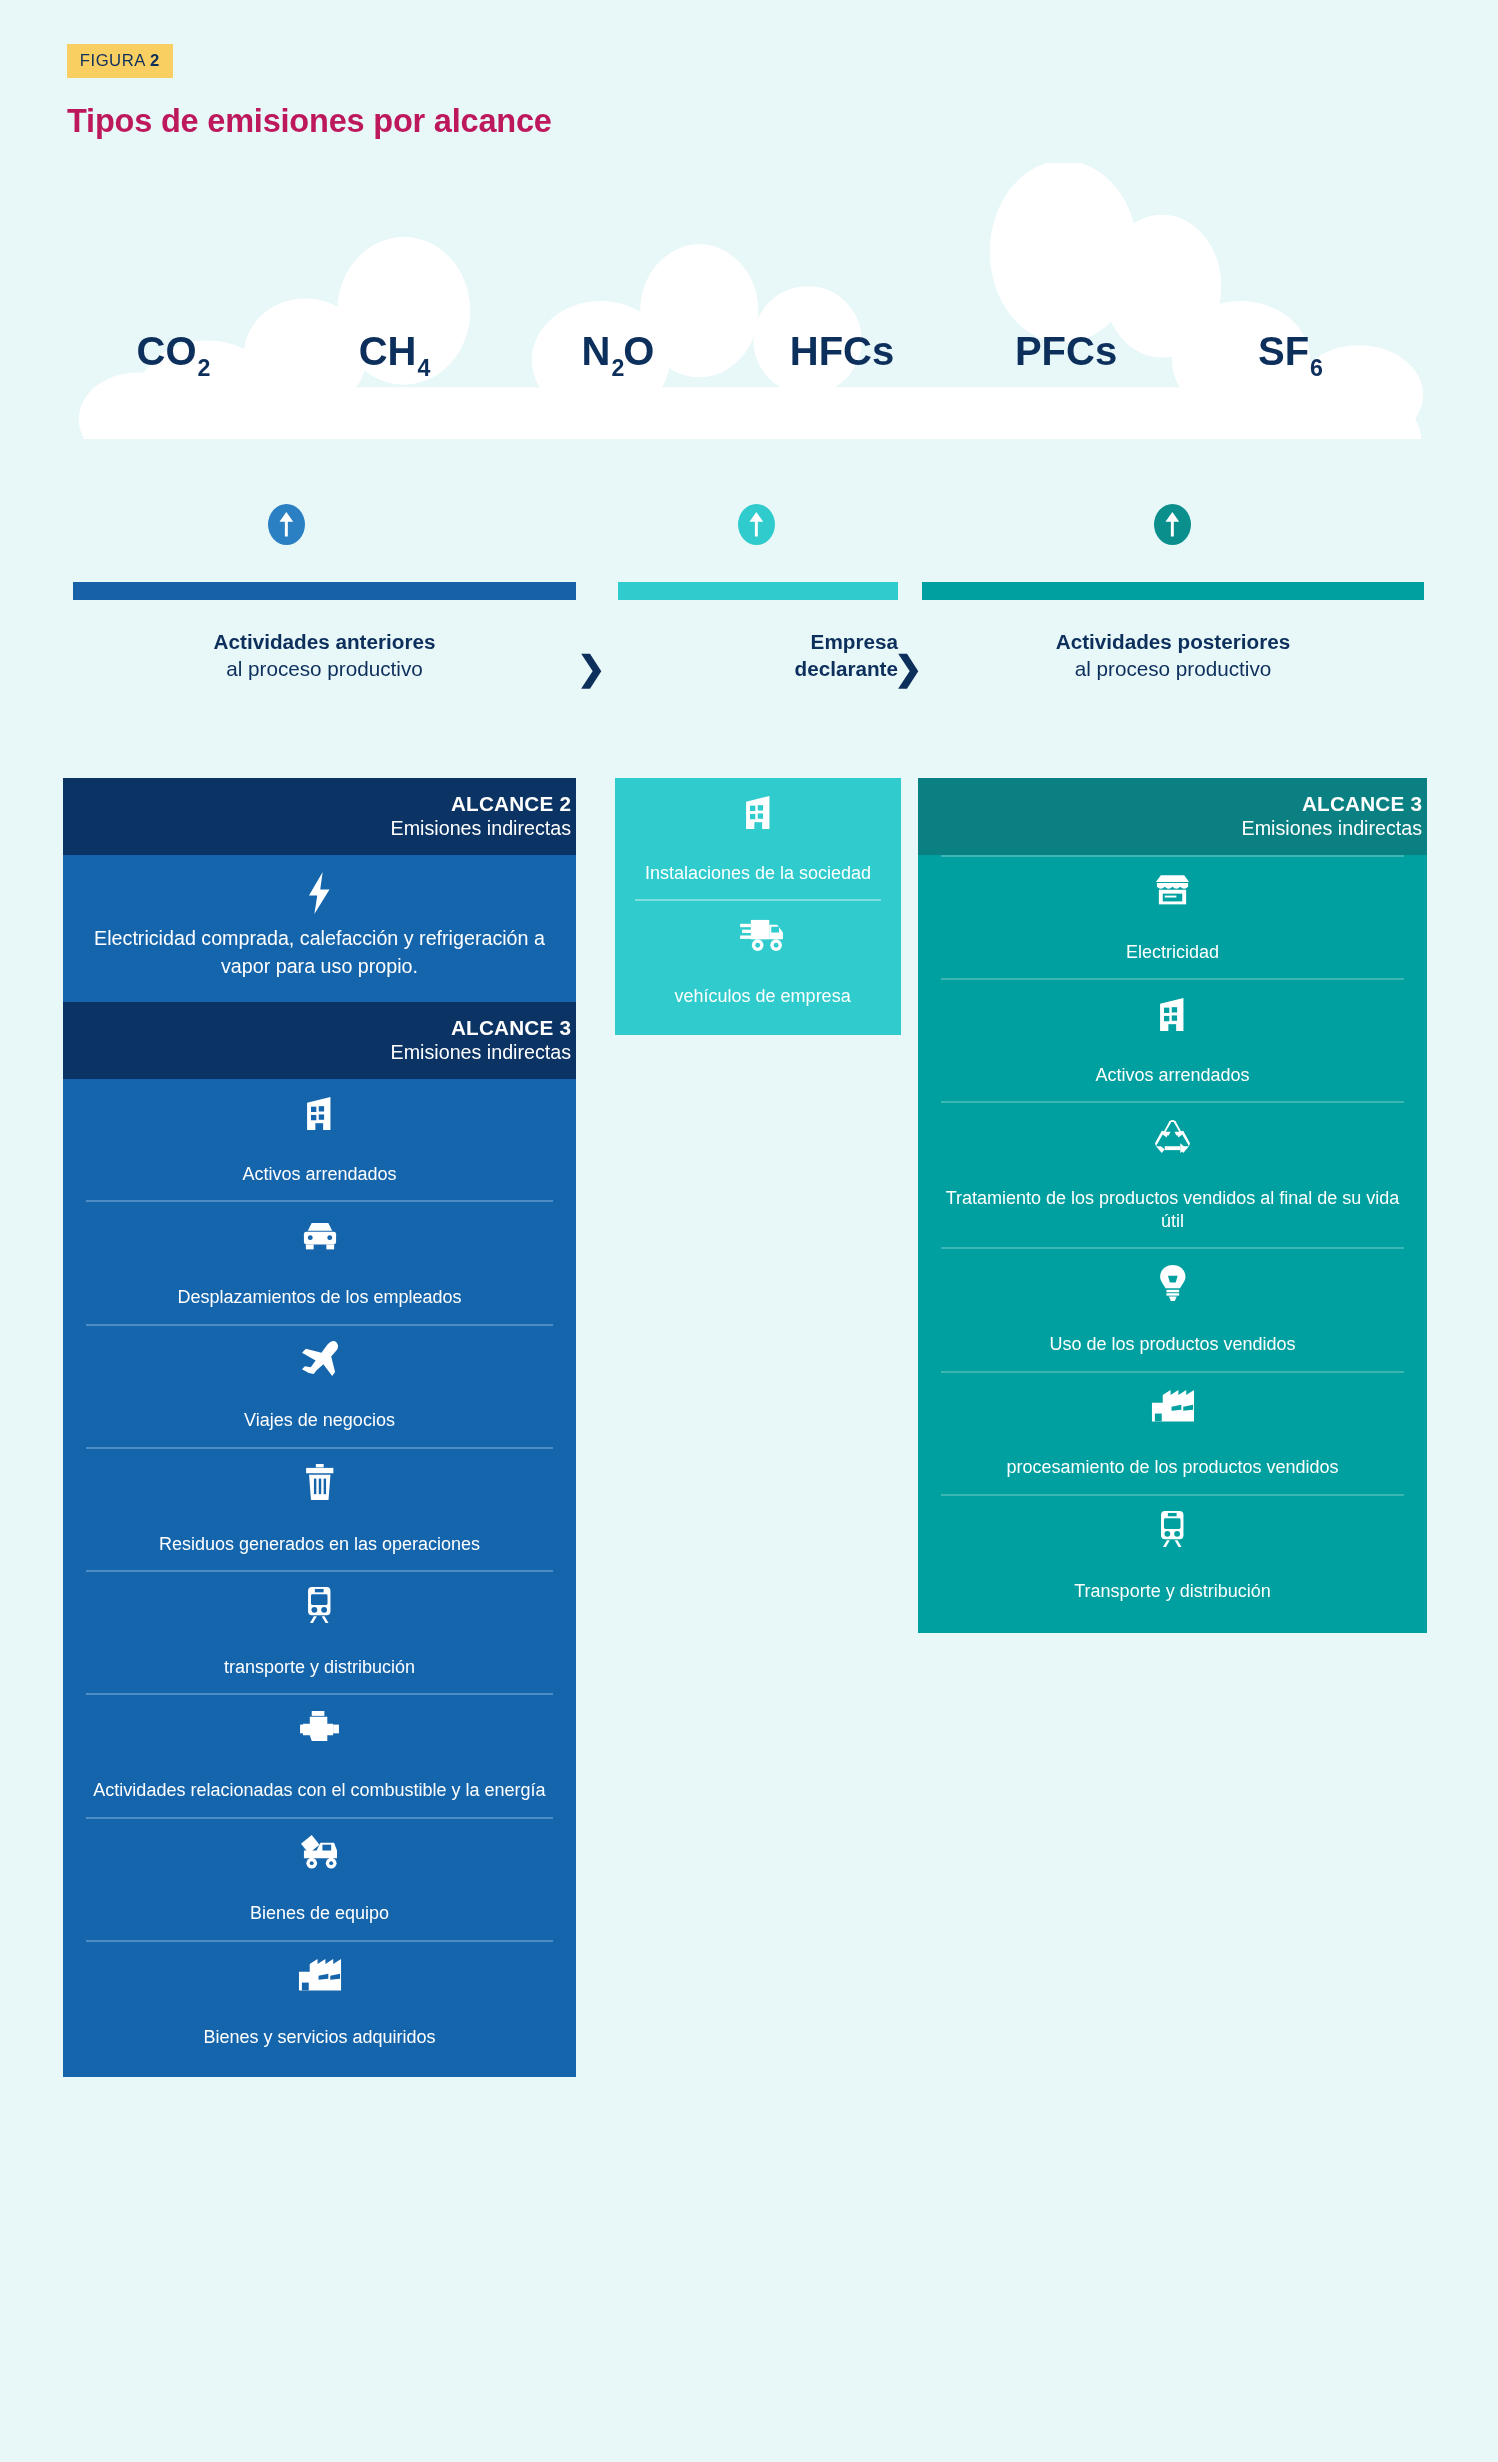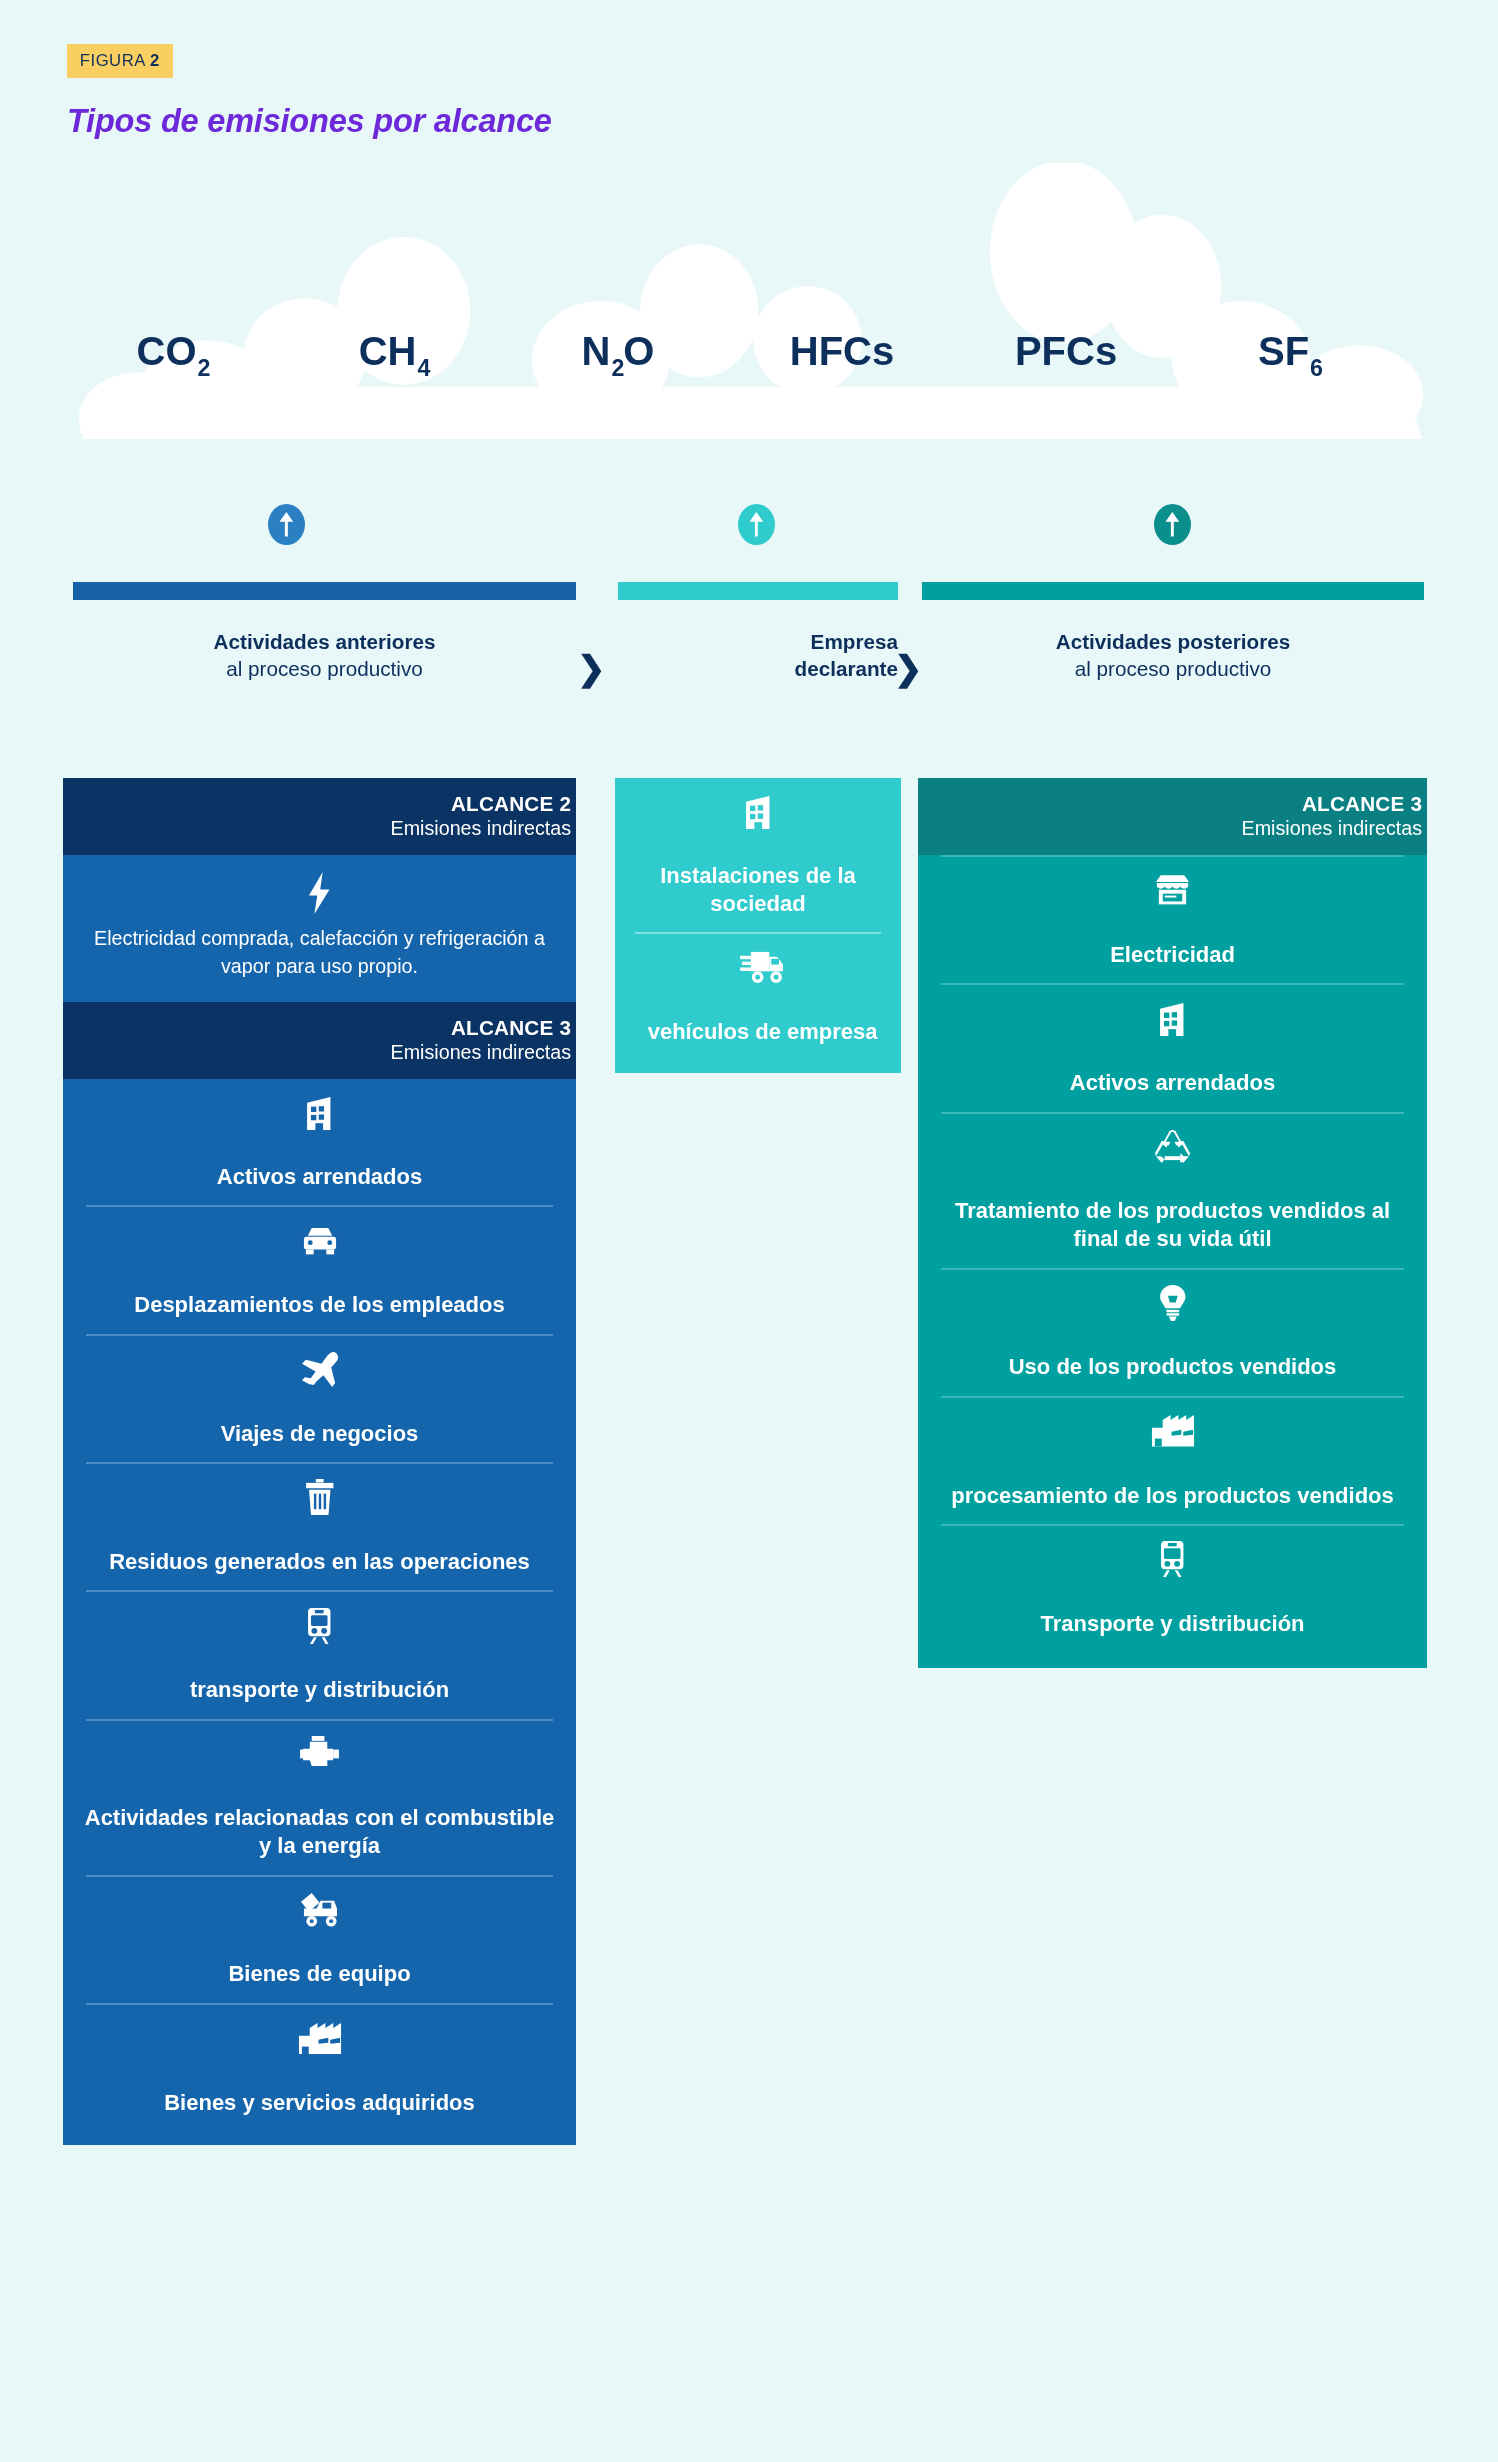--- a/index.html
+++ b/index.html
@@ -16,23 +16,22 @@
   .fig-badge{
     position:absolute;left:67px;top:44px;
     background:#f9cf62;color:#0d2f5c;
     font-size:16.7px;letter-spacing:0.5px;
     padding:6.9px 12.8px 6.9px 12.8px;
     font-weight:400;
   }
   .fig-badge b{font-weight:700;}
   .page-title{
     position:absolute;left:67px;top:103px;
-    color:#6d28d9;font-size:32.5px;font-weight:700;
+    color:#be185d;font-size:32.5px;font-weight:700;
     letter-spacing:-0.2px;
-    font-style:italic;
   }
 
   
   .cloud-wrap{position:absolute;left:0;top:163px;width:1498px;height:276px;}
   .cloud-wrap svg{display:block;}
   .gases{
     position:absolute;left:0;top:331px;width:1498px;
     display:flex;justify-content:flex-start;
     pointer-events:none;
   }
@@ -76,21 +75,21 @@
   .panel-head .h2{display:block;font-size:19.7px;font-weight:400;}
   .panel-body{padding:0;}
 
   .item{
     text-align:center;color:#ffffff;
     padding:14.8px 16.7px 14.8px 16.7px;
     position:relative;
   }
   .item .ico{display:flex;justify-content:center;align-items:center;height:36px;margin-bottom:12.8px;}
   .item .ico svg{display:block;}
-  .item .lbl{font-size:22px;font-weight:700;line-height:1.26;margin-top:33px;}
+  .item .lbl{font-size:18px;font-weight:400;line-height:1.26;margin-top:33px;}
   .sep{height:2px;margin:0 22.7px;}
 
   .blurb{
     text-align:center;color:#ffffff;font-size:19.7px;line-height:1.4;
     padding:16.7px 29.5px 21.7px 29.5px;
   }
   .blurb .ico{display:flex;justify-content:center;align-items:center;height:43px;margin-bottom:10.8px;}
 </style>
 </head>
 <body>

